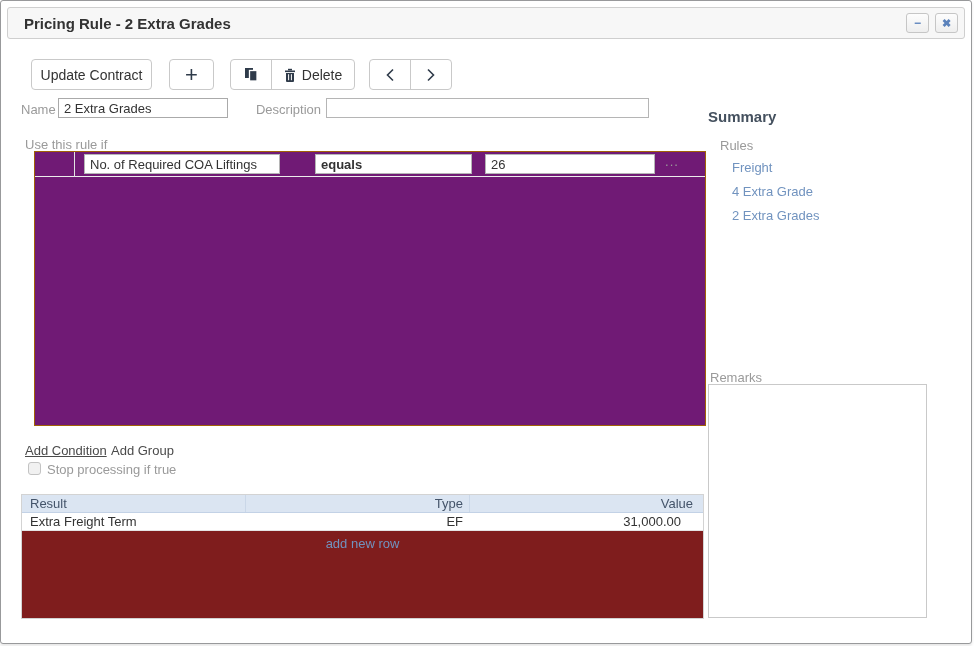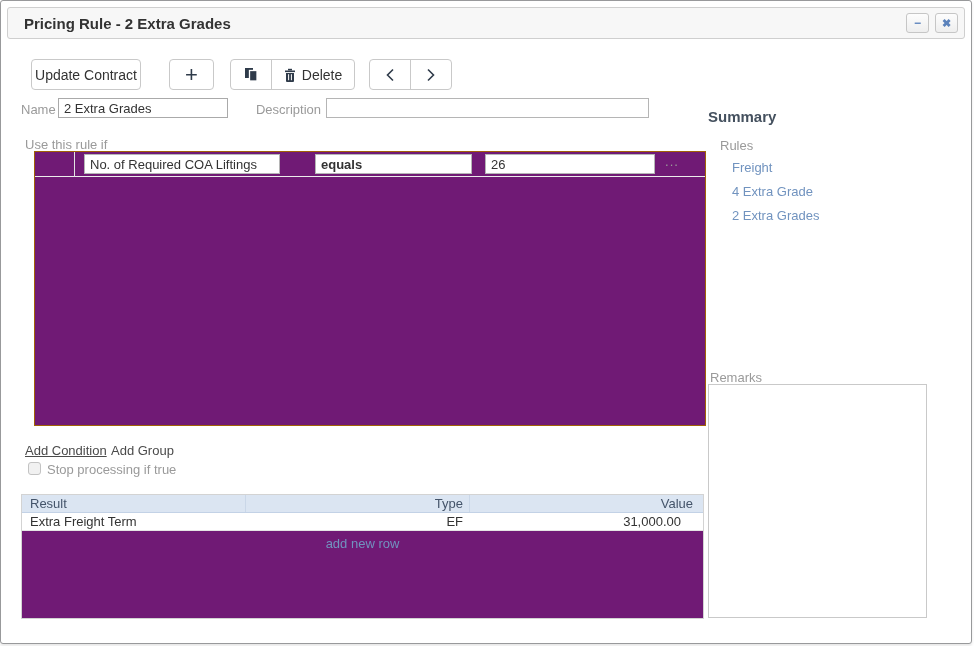--- a/index.html
+++ b/index.html
@@ -49,21 +49,21 @@
   .more-btn { position:absolute; top:2px; left:622px; width:30px; height:20px;
               color:#9a9a9a; font-size:13px; text-align:center; line-height:16px;
               cursor:pointer; letter-spacing:1px; }
 
   .textlink { font-size:13px; color:#4a4a4a; cursor:pointer; position:absolute; top:442px; }
   .checkbox { position:absolute; left:27px; top:461px; width:13px; height:13px;
               border:1px solid #c3c3c3; border-radius:3px; background:#f1f1f1; cursor:pointer; }
 
   
   .tbl-wrap { position:absolute; left:20px; top:493px; width:683px; height:125px;
-              background:#701a75; border:1px solid #d3d3d3; }
+              background:#7f1d1d; border:1px solid #d3d3d3; }
   .tbl-header { display:flex; height:18px; background:#dbe5f2;
                 border-bottom:1px solid #c3d2e6; }
   .tbl-header .cell { font-size:13px; color:#44546a; line-height:17px; }
   .tbl-row { display:flex; height:18px; background:#fff; border-bottom:1px solid #e4e4e4; }
   .tbl-row .cell { font-size:13px; color:#333; line-height:17px; }
   .cell.c-result { width:224px; padding-left:8px; border-right:1px solid #cad7e8; }
   .cell.c-type   { width:224px; text-align:right; padding-right:6px; border-right:1px solid #cad7e8; }
   .cell.c-value  { flex:1; text-align:right; padding-right:10px; }
   .tbl-row .cell { border-right-color:transparent; }
   .tbl-row .c-value { padding-right:22px; }
@@ -84,21 +84,21 @@
 <body>
 
 <div class="window">
 
   <div class="titlebar">
     <div class="title">Pricing Rule - 2 Extra Grades</div>
     <div class="winbtn">−</div>
     <div class="winbtn" style="font-size:11px;">✖</div>
   </div>
 
-  <div class="btn" style="left:30px; width:110px;">Update Contract</div>
+  <div class="btn" style="left:30px; width:121px;">Update Contract</div>
 
   <div class="btn" style="left:168px; width:45px;">
     <span class="plus-glyph">+</span>
   </div>
 
   <div class="btn-group" style="left:229px;">
     <div class="seg" style="width:40px;">
       <span>
         <svg width="14" height="15" viewBox="0 0 14 15">
           <rect x="1" y="1" width="8" height="10" fill="#2f3b4a"></rect>

